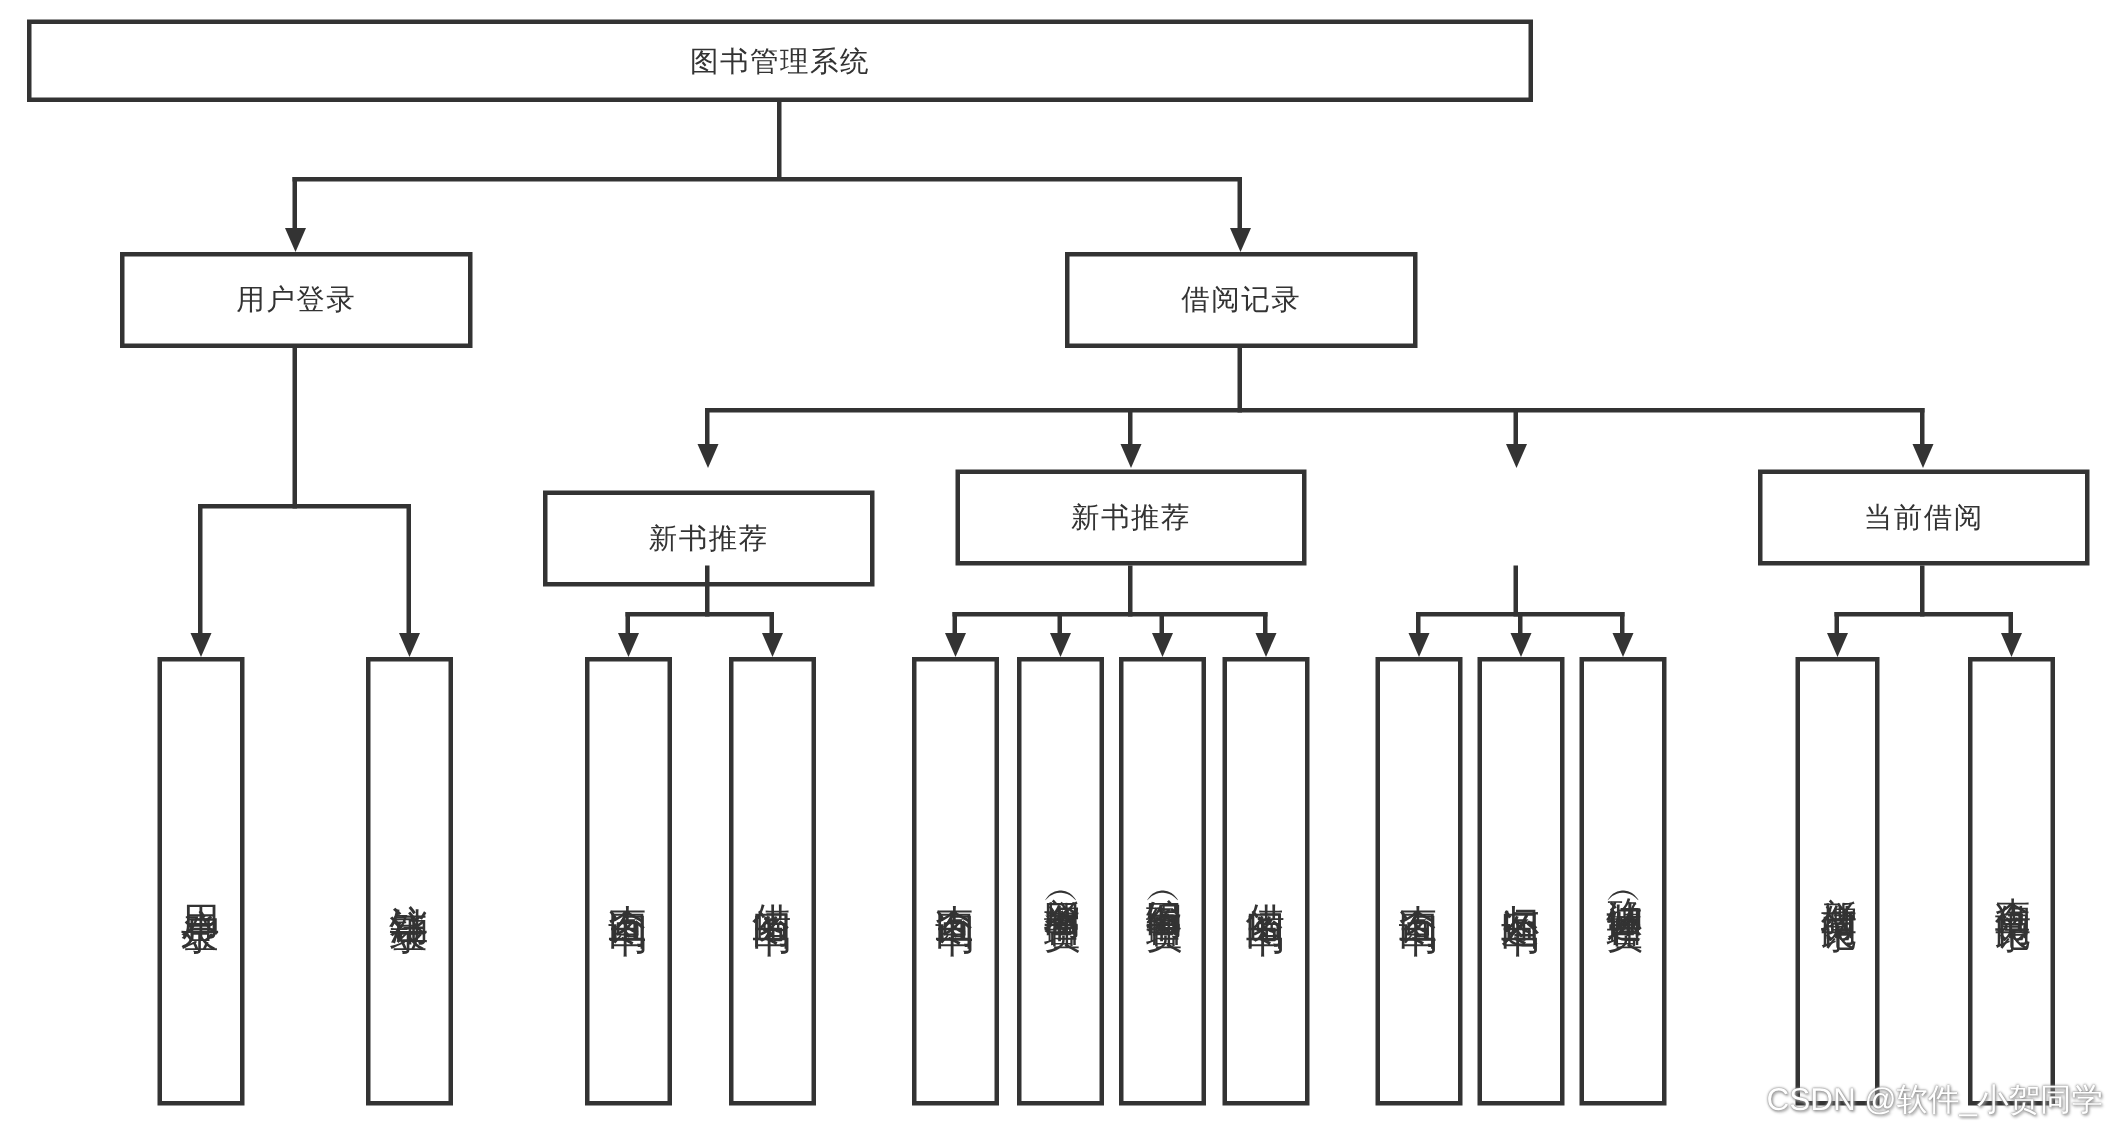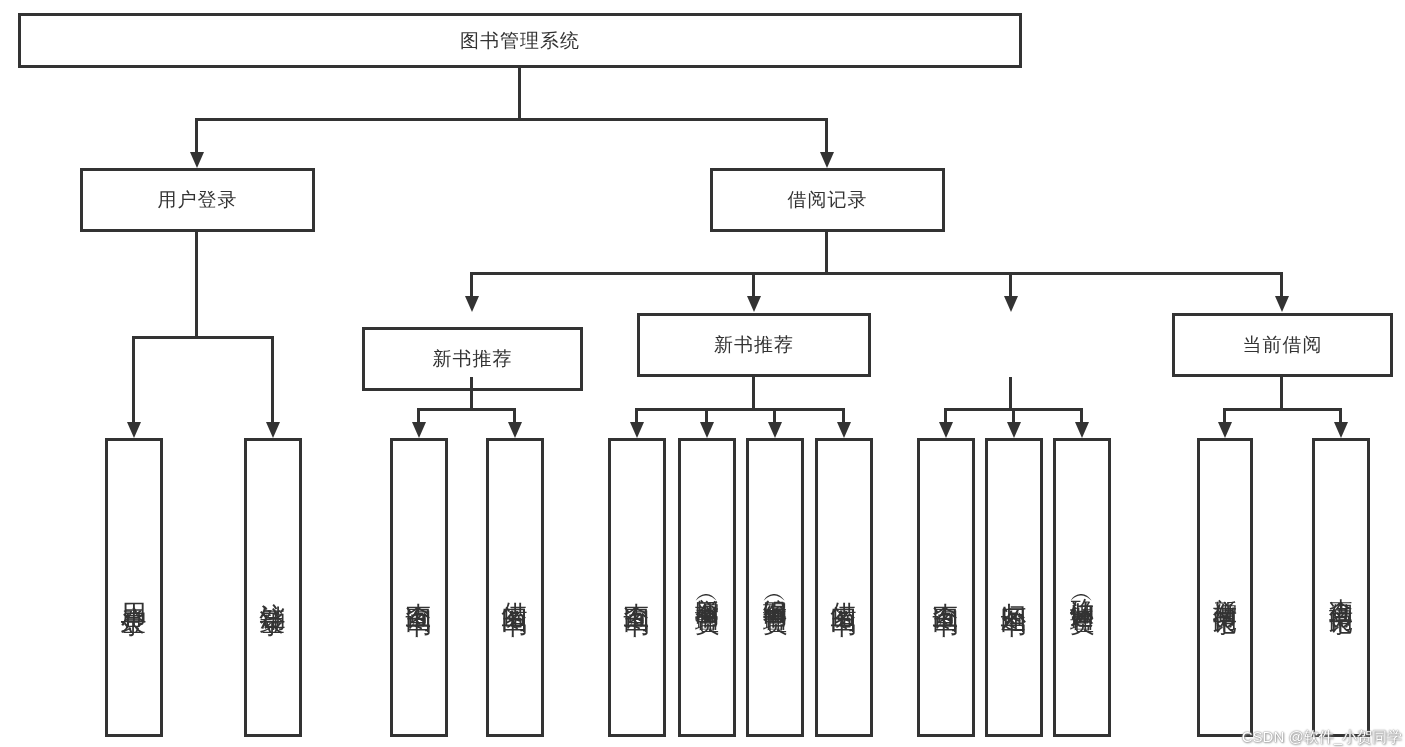--- a/index.html
+++ b/index.html
@@ -9,21 +9,21 @@
         align-items:center;justify-content:center;font-size:19px;letter-spacing:1px;
         box-sizing:border-box;}
   .vbox{position:absolute;top:438px;height:299px;border:3px solid #333;background:#fff;
         display:flex;align-items:center;justify-content:center;box-sizing:border-box;
         writing-mode:vertical-lr;text-orientation:mixed;font-size:26px;letter-spacing:3px;
         line-height:1;}
   .vl{position:absolute;width:3px;background:#333;}
   .hl{position:absolute;height:3px;background:#333;}
   .ah{position:absolute;width:0;height:0;border-left:7px solid transparent;
       border-right:7px solid transparent;border-top:16px solid #333;}
-  .watermark{position:absolute;right:3px;bottom:0px;font-size:15px;color:#ffffff;
+  .watermark{position:absolute;right:3px;bottom:0px;font-size:21px;color:#ffffff;
       text-shadow:0 0 2px rgba(140,140,140,0.95),0 0 1px rgba(120,120,120,0.9),
                   1px 1px 2px rgba(150,150,150,0.85);z-index:9;white-space:nowrap;}
 </style>
 </head>
 <body>
 
 <div class="canvas">
 
   <div class="hbox" style="left:18px;top:13px;width:1004px;height:55px">图书管理系统</div>
 

